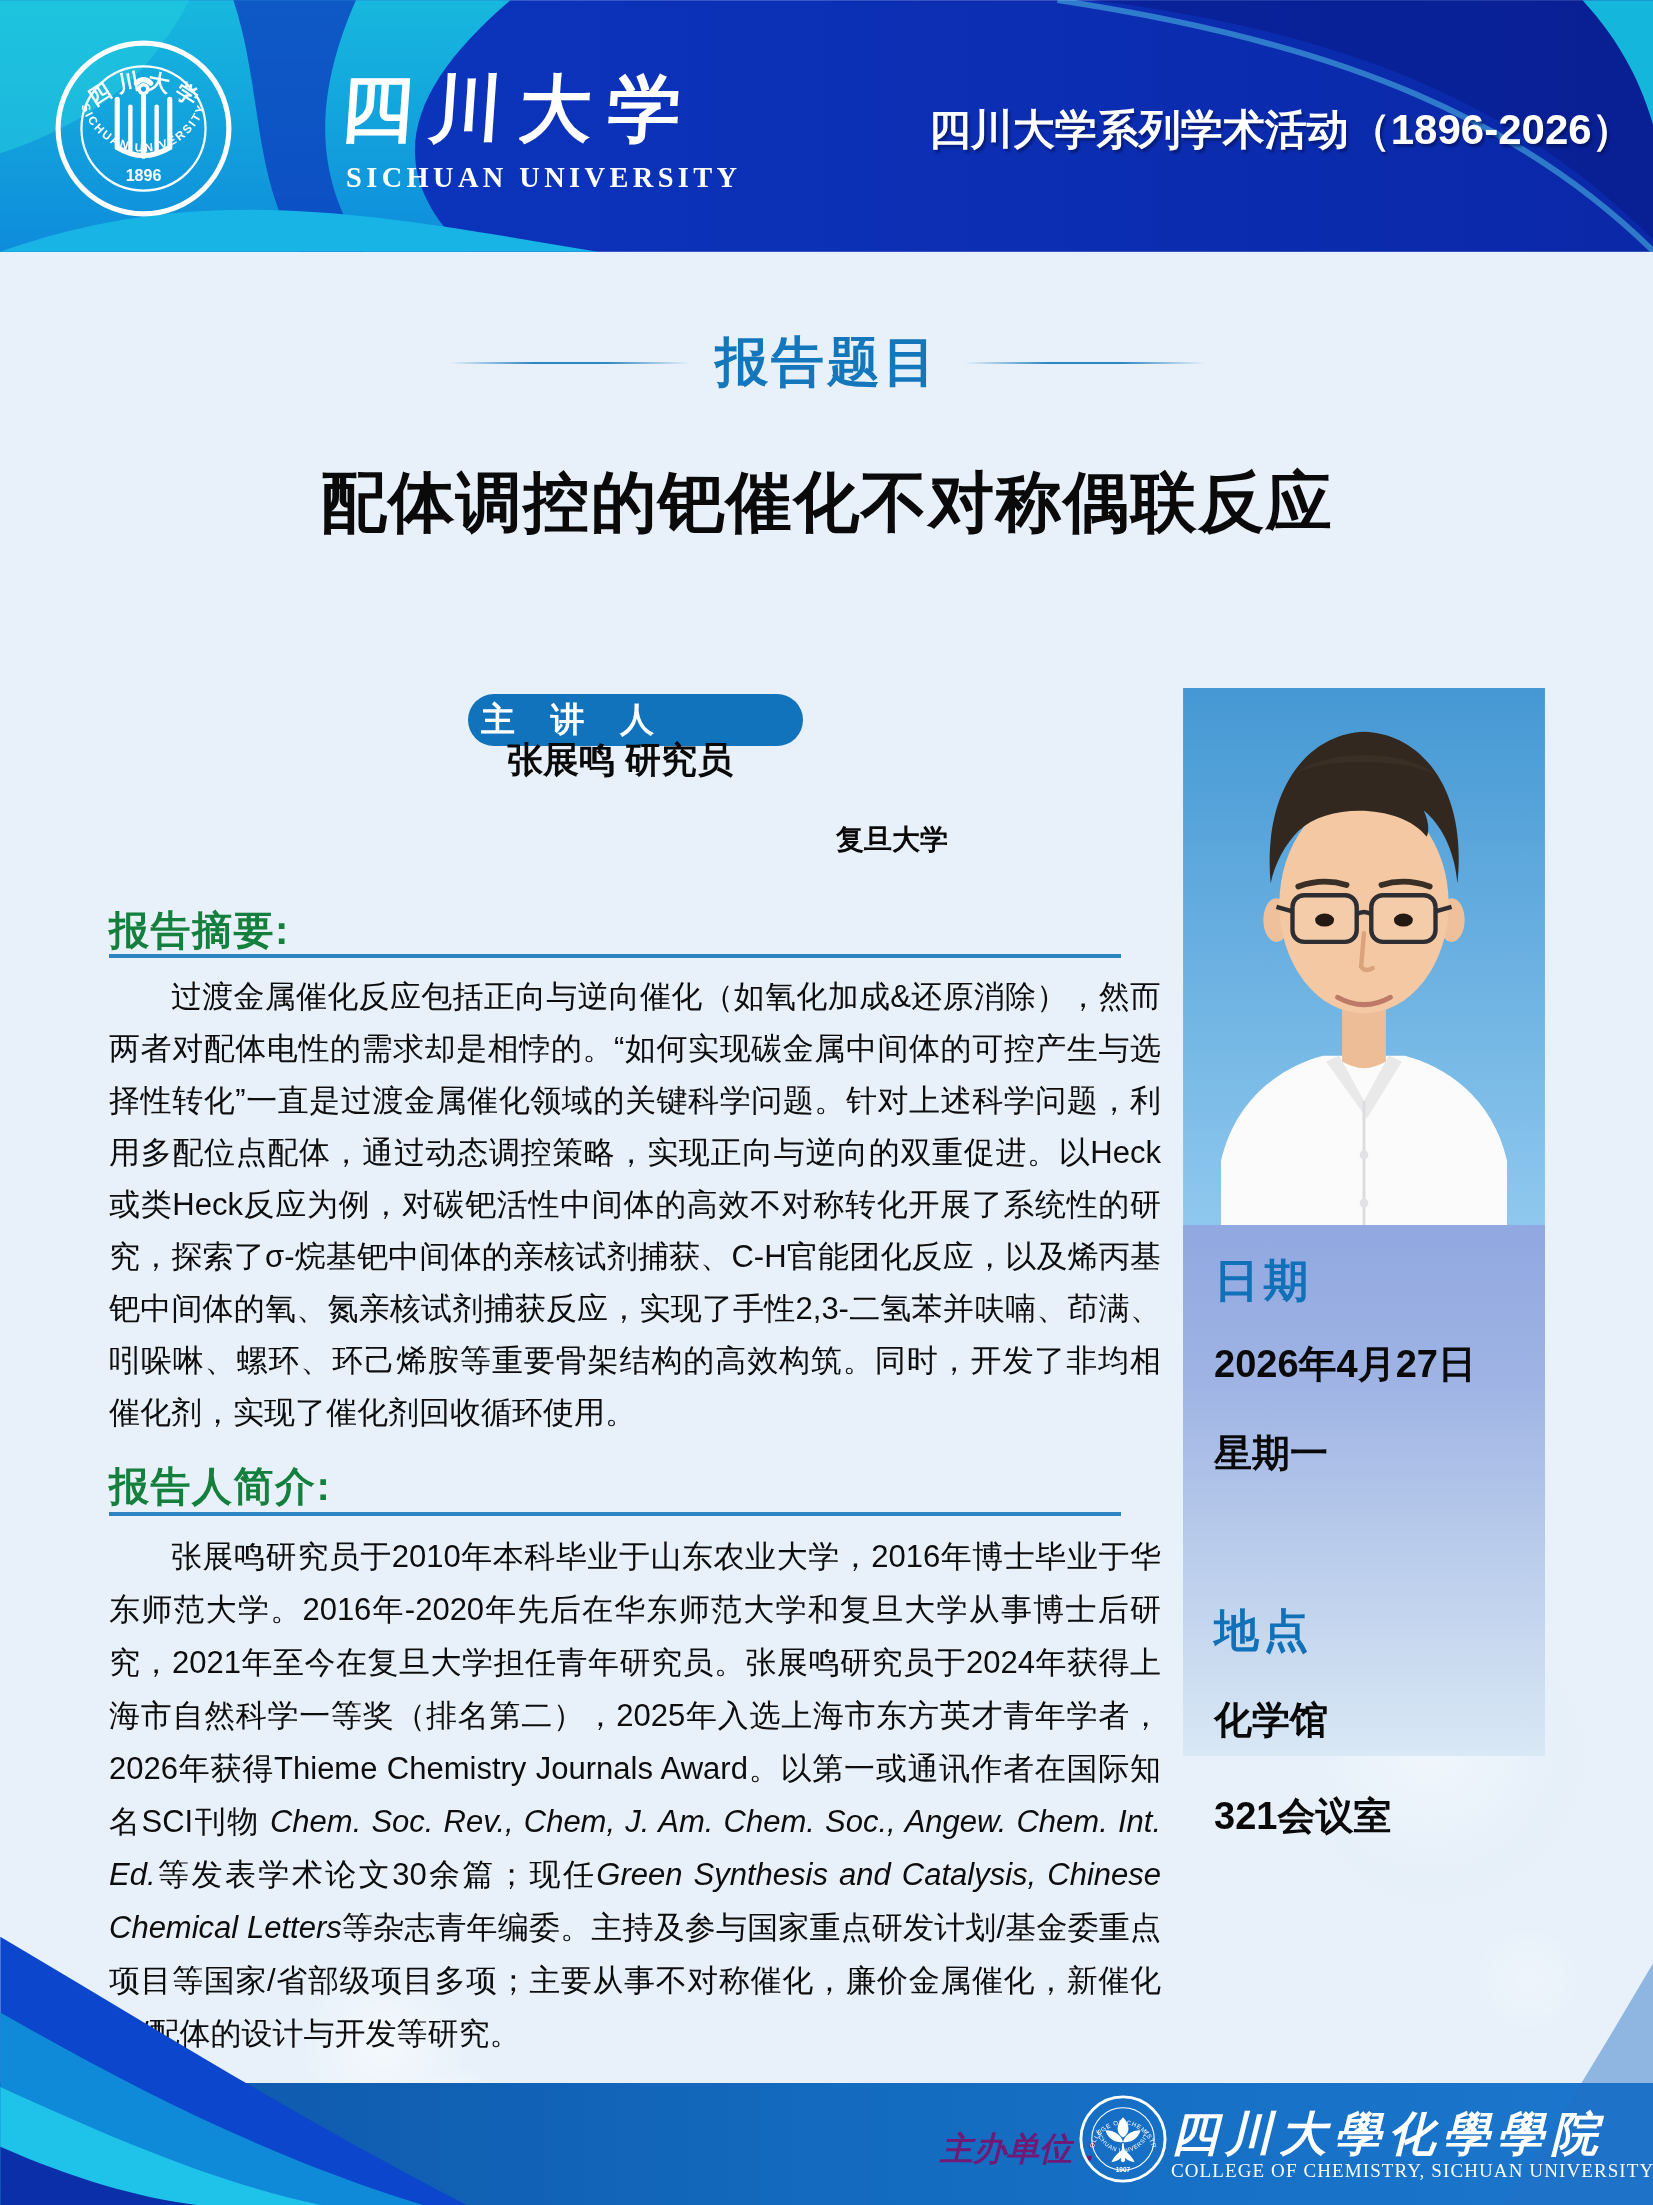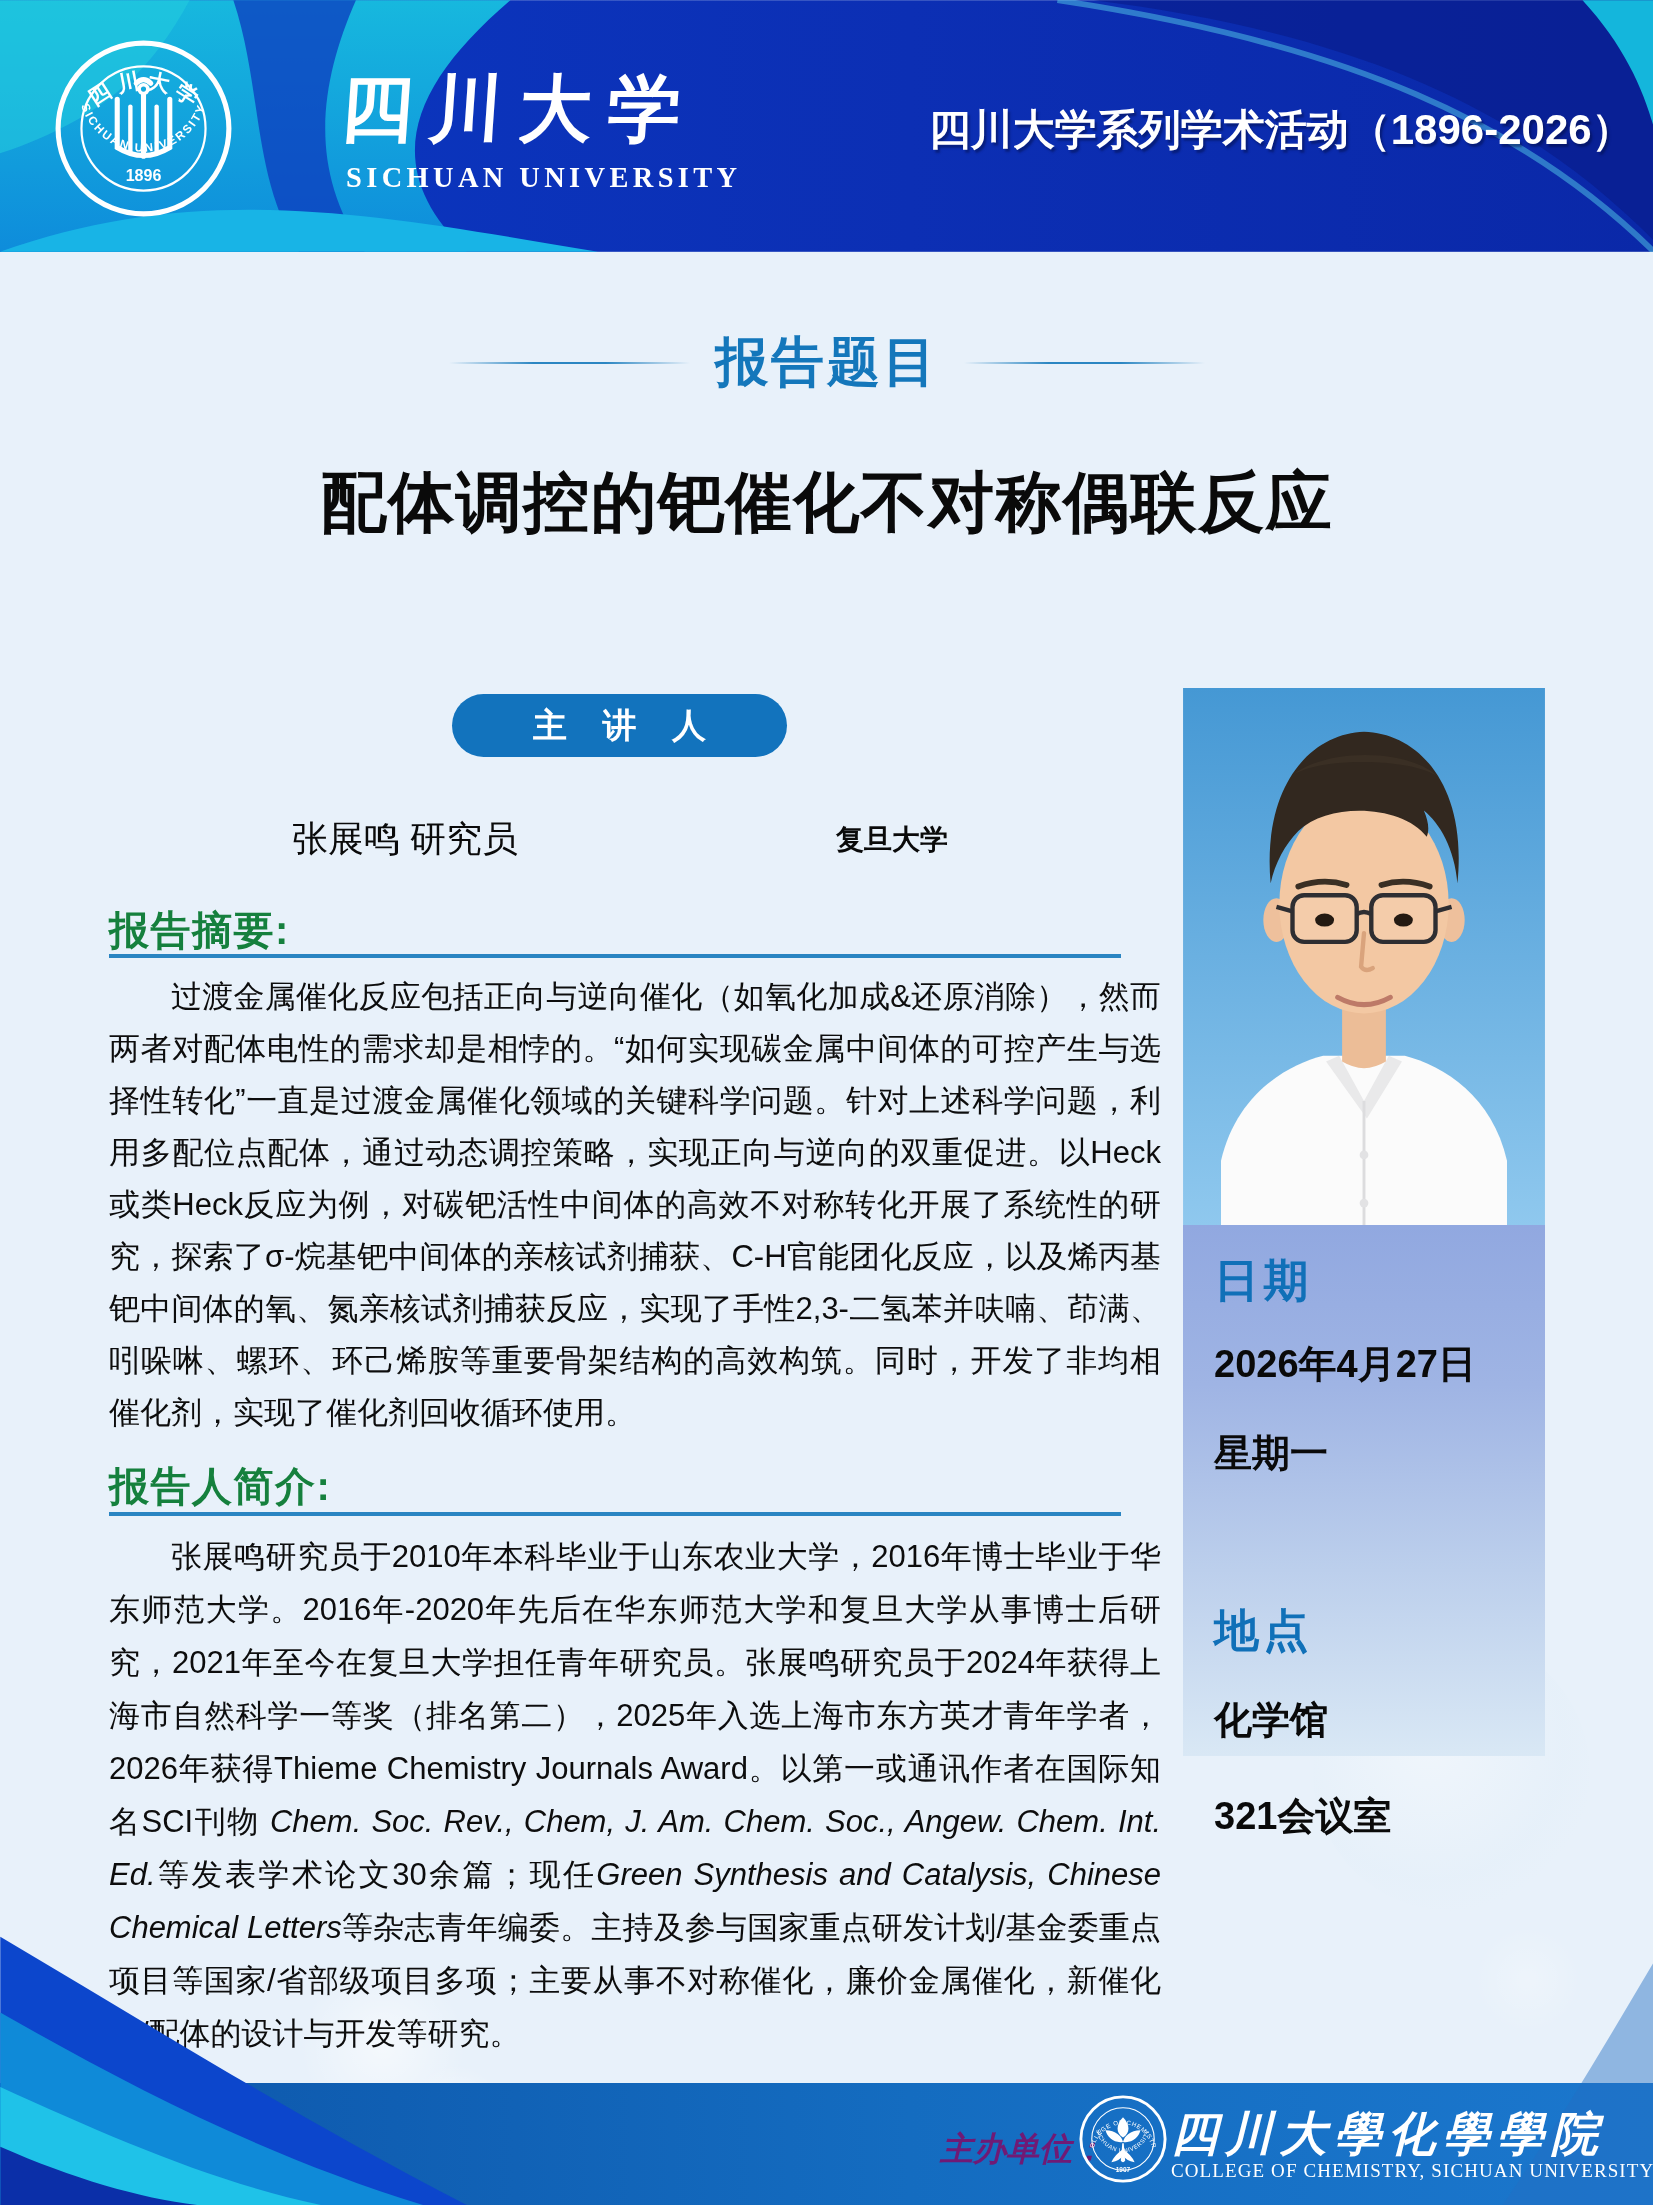--- a/index.html
+++ b/index.html
@@ -21,25 +21,25 @@
 
   
   #label-row{left:0;top:330px;width:1654px;height:66px;z-index:2;
              display:flex;align-items:center;justify-content:center;gap:25px;}
   .label-line{width:241px;height:2.2px;background:linear-gradient(90deg,rgba(43,134,194,0),#2b86c2 35%,#2b86c2 65%,rgba(43,134,194,0));}
   #report-label{font-size:53px;font-weight:800;color:#1477bb;letter-spacing:2.9px;}
   #main-title{left:0;top:458px;width:1654px;z-index:2;text-align:center;
               font-size:66px;font-weight:900;color:#0a0a0a;letter-spacing:1.5px;}
 
   
-  #speaker-pill{left:452px;top:694px;width:335px;height:63px;z-index:2;background:#1273bd;
-                border-radius:32px;display:flex;align-items:center;justify-content:center;}
+  #speaker-pill{left:468px;top:694px;width:335px;height:52px;z-index:2;background:#1273bd;
+                border-radius:32px;display:flex;align-items:center;justify-content:flex-start;}
   #speaker-pill span{color:#fff;font-size:34px;font-weight:800;letter-spacing:13px;text-indent:13px;}
-  #speaker-name{left:292px;top:815px;width:656px;z-index:2;
-                font-size:36px;font-weight:400;color:#0a0a0a;}
+  #speaker-name{left:292px;top:736px;width:656px;z-index:2;text-align:center;
+                font-size:36px;font-weight:700;color:#0a0a0a;}
   #speaker-affil{left:292px;top:821px;width:656px;z-index:2;text-align:right;
                  font-size:28px;font-weight:700;color:#0a0a0a;}
 
   
   .sec-head{left:109px;z-index:2;font-size:40px;font-weight:700;color:#15803d;letter-spacing:1.5px;}
   .sec-rule{left:109px;width:1012px;height:3.6px;background:#2a85c2;z-index:2;}
   .body-par{left:109px;width:1052px;z-index:2;font-size:31px;line-height:52px;color:#0d0d0d;
             text-align:justify;text-indent:2em;}
   #abstract-head{top:903px;}
   #abstract-rule{top:954px;}

